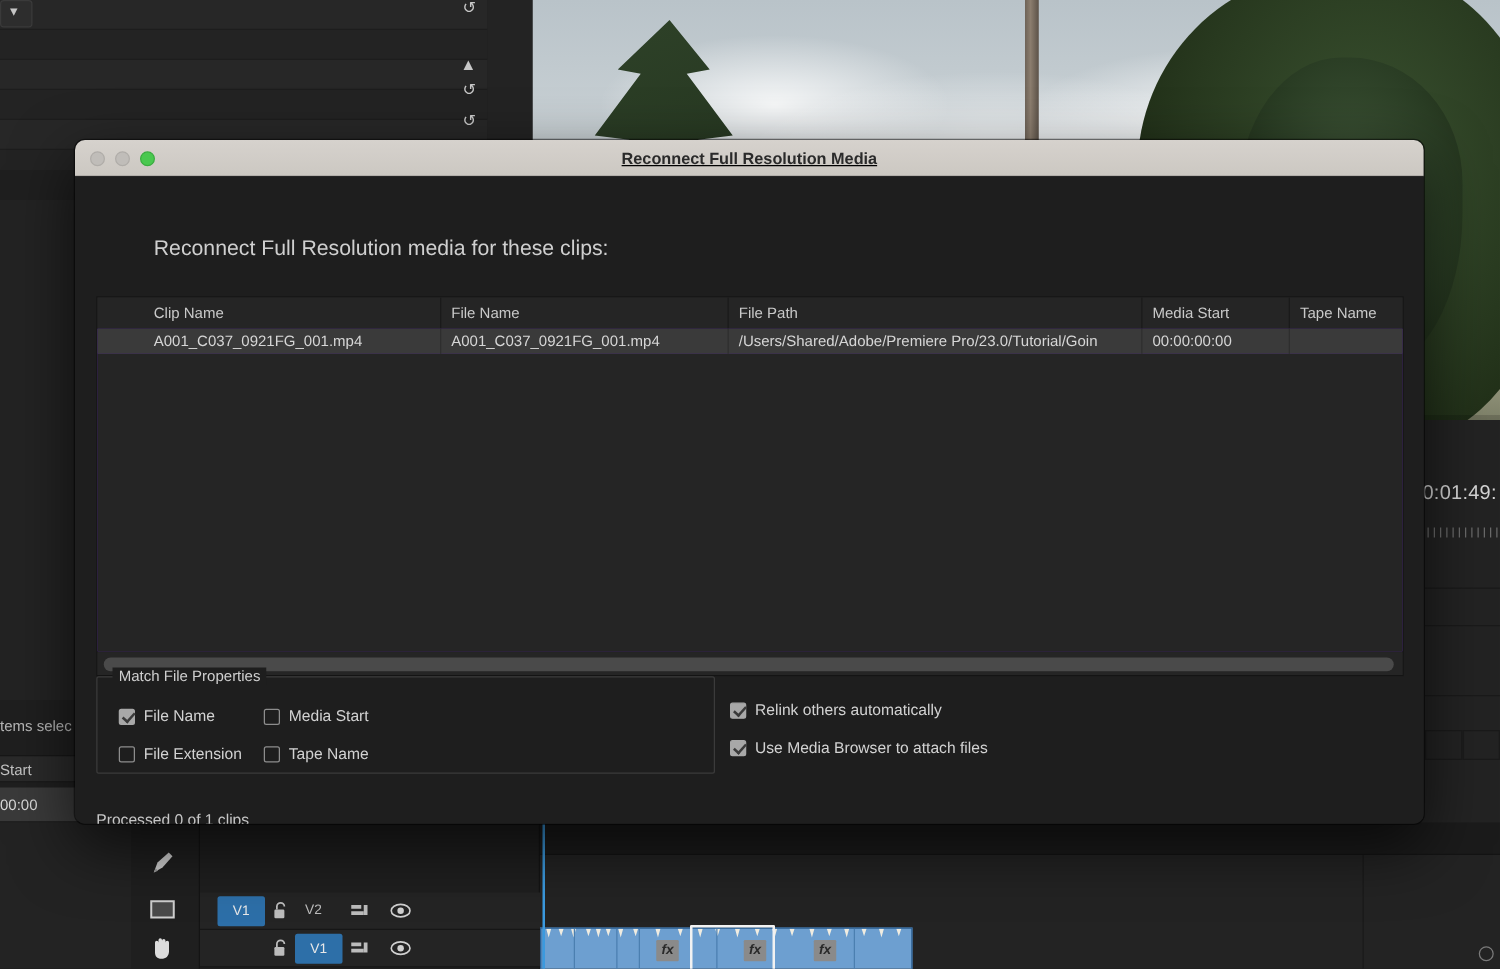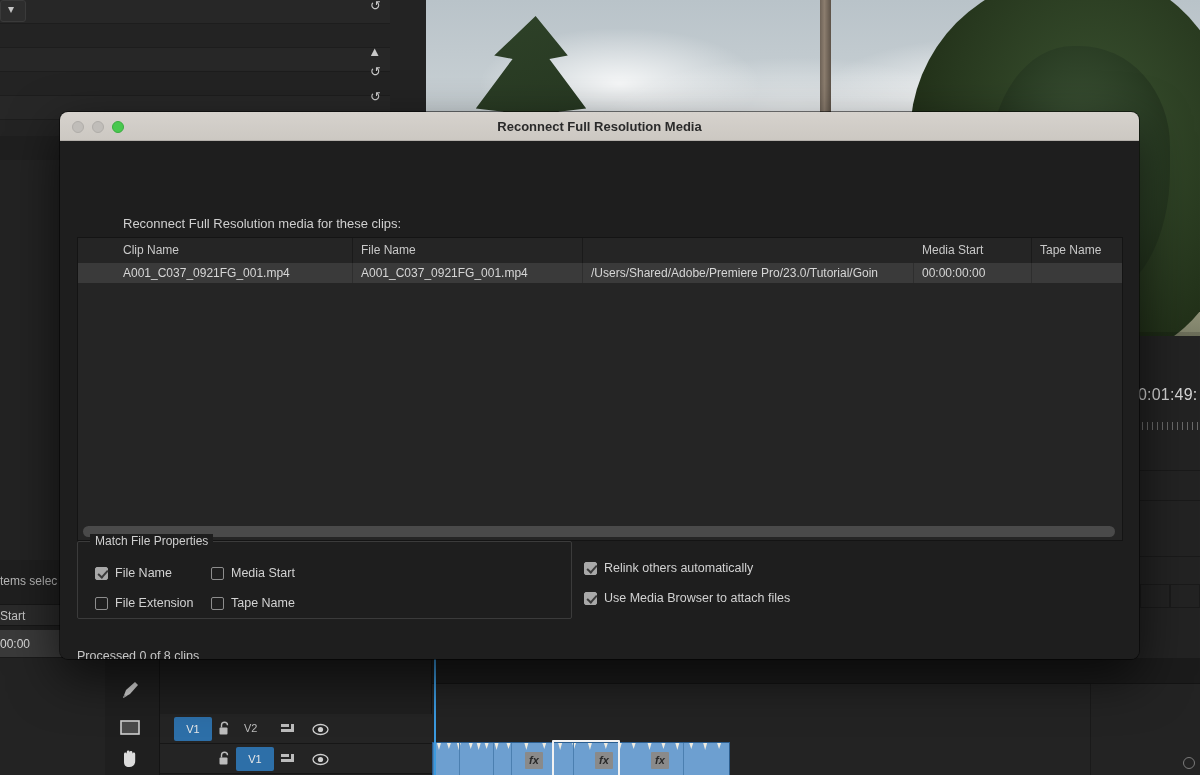--- a/index.html
+++ b/index.html
@@ -109,30 +109,30 @@
     position:absolute; left:60px; top:112px; width:1079px; height:547px;
     background:#1e1e1e;
     border-radius:8px;
     box-shadow: 0 18px 50px rgba(0,0,0,0.65), 0 0 0 1px rgba(0,0,0,0.5);
     overflow:hidden;
   }
   .titlebar {
     position:relative; height:29px;
     background: linear-gradient(180deg,#d6d2cd 0%, #ccc8c2 100%);
     border-bottom:1px solid #b3afaa;
-    display:flex; align-items:center; justify-content:center;
+    display:flex; align-items:center; justify-content:center;text-decoration:underline;
   }
   .title-text { font-size:13px; font-weight:bold; color:#2a2a2a; }
   .lights { position:absolute; left:12px; top:0; height:29px; display:flex; align-items:center; gap:8px; }
   .light { width:12px; height:12px; border-radius:50%; }
   .light.gray { background:#c0bdb9; border:1px solid #b0ada9; }
   .light.green { background:#49c84f; border:1px solid #3aad40; }
 
   .dlg-body { position:relative; height:518px; background:#1e1e1e; }
-  .instr { position:absolute; left:63px; top:75px; font-size:13px; color:#cfcfcf; }
+  .instr { position:absolute; left:63px; top:48px; font-size:17px; color:#cfcfcf; }
 
   .table-wrap { position:absolute; left:17px; top:96px; width:1046px; height:304px; background:#252525; border:1px solid #141414; }
   .thead { position:relative; height:25px; background:#252525; }
   .th { position:absolute; top:0; height:25px; line-height:25px; font-size:12px; color:#c9c9c9; padding-left:8px; border-right:1px solid #1a1a1a; }
   .tbody { position:relative; background:#4c1d95; }
   .trow { position:relative; height:20px; background:#3a3a3a; }
   .td { position:absolute; top:0; height:20px; line-height:20px; font-size:12px; color:#d6d6d6; padding-left:8px; border-right:1px solid #2e2e2e; overflow:hidden; white-space:nowrap; text-overflow:clip; }
   .tbody-fill { background:#252525; }
   .hscroll-track { position:absolute; left:0; right:0; bottom:0; height:18px; background:#252525; }
   .hscroll-thumb { position:absolute; left:5px; top:4px; width:1032px; height:11px; background:#4a4a4a; border-radius:6px; }
@@ -343,20 +343,21 @@
     </div>
 
     <div class="dlg-body">
 
       <div class="instr">Reconnect Full Resolution media for these clips:</div>
 
       <div class="table-wrap">
         <div class="thead">
           <span class="th" style="left:37px; width:238px;">Clip Name</span>
           <span class="th" style="left:275px; width:230px;">File Name</span>
+          <span class="th" style="left:505px; width:331px;">File Path</span>
           <span class="th" style="left:836px; width:118px;">Media Start</span>
           <span class="th" style="left:954px; width:92px; border-right:none;">Tape Name</span>
         </div>
         <div class="tbody">
           <div class="trow">
             <span class="td" style="left:37px; width:238px;">A001_C037_0921FG_001.mp4</span>
             <span class="td" style="left:275px; width:230px;">A001_C037_0921FG_001.mp4</span>
             <span class="td" style="left:505px; width:331px;">/Users/Shared/Adobe/Premiere Pro/23.0/Tutorial/Goin</span>
             <span class="td" style="left:836px; width:118px;">00:00:00:00</span>
             <span class="td" style="left:954px; width:92px; border-right:none;"></span>
@@ -391,18 +392,18 @@
 
       <label class="cbrow right-cb" style="left:524px; top:420px;">
         <span class="cb on"></span>
         <span>Relink others automatically</span>
       </label>
       <label class="cbrow right-cb" style="left:524px; top:450px;">
         <span class="cb on"></span>
         <span>Use Media Browser to attach files</span>
       </label>
 
-      <div class="processed">Processed 0 of 8 clips</div>
+      <div class="processed">Processed 0 of 1 clips</div>
 
     </div>
   </div>
 
 </div>
 
 </body></html>

